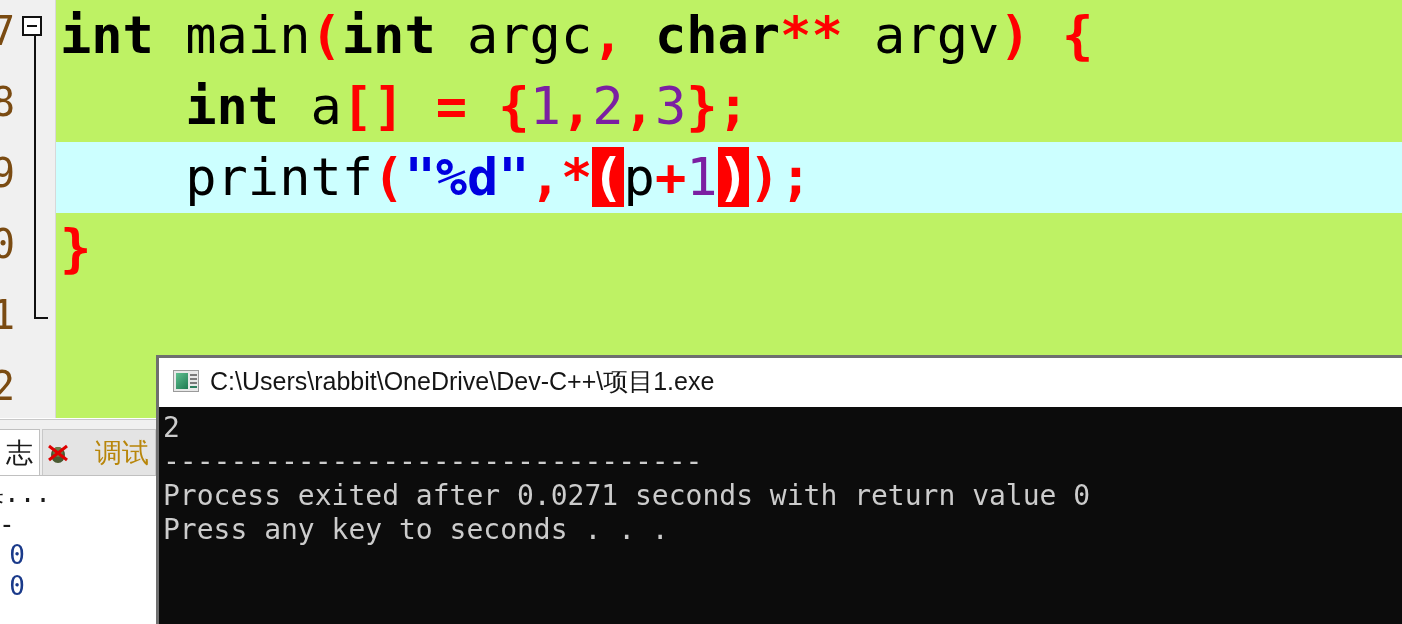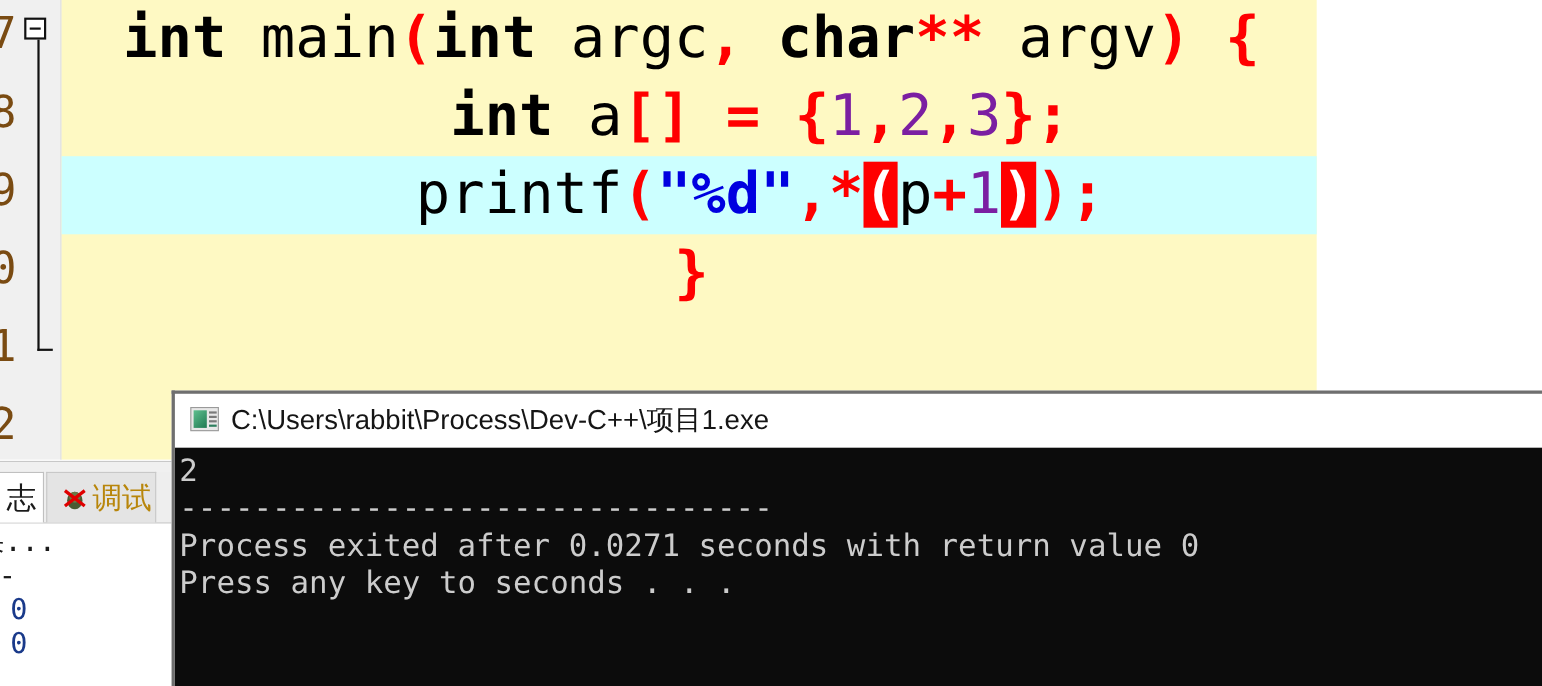--- a/index.html
+++ b/index.html
@@ -63,23 +63,22 @@
   }
   #fold-foot {
     position: absolute;
     left: 34px; top: 317px;
     width: 14px; height: 2px;
     background: #111111;
   }
 
   #code-area {
     position: absolute; left: 56px; top: 0;
-    width: 1141px; height: 418px;
-    background: #fef9c3;
-    text-align: center;
+    width: 1346px; height: 418px;
+    background: #bef264;
   }
   .code-line {
     position: relative;
     height: 71px;
     line-height: 71px;
     font-family: "DejaVu Sans Mono", monospace;
     font-size: 52px;
     white-space: pre;
     color: #000000;
     padding-left: 4px;
@@ -119,26 +118,26 @@
   .panel-tab.active {
     left: -40px; width: 80px;
     background: #ffffff;
     border: 1px solid #c0c0c0;
     border-bottom: none;
     justify-content: flex-end;
     padding-right: 6px;
     color: #1a1a1a;
   }
   .panel-tab.inactive {
-    left: 42px; width: 100px;
+    left: 42px; width: 114px;
     background: #e4e4e4;
     border: 1px solid #c8c8c8;
     border-bottom: none;
-    padding-left: 12px;
-    gap: 3px;
+    padding-left: 2px;
+    gap: 24px;
   }
   .bug-icon {
     position: relative;
     width: 26px; height: 26px;
     flex: 0 0 26px;
   }
   #panel-body {
     position: absolute; left: 0; top: 56px;
     width: 156px; height: 149px;
     background: #ffffff;
@@ -271,18 +270,18 @@
         <div class="log-line" style="top: 2px;">结果...</div>
         <div class="log-line" style="top: 33px;">----</div>
         <div class="log-line" style="top: 64px;">误: <span class="val">0</span></div>
         <div class="log-line" style="top: 95px;">告: <span class="val">0</span></div>
       </div>
   </div>
 
   <div id="console-window">
     <div id="console-titlebar">
       <span id="console-app-icon"></span>
-      <span id="console-title-text">C:\Users\rabbit\Process\Dev-C++\项目1.exe</span>
+      <span id="console-title-text">C:\Users\rabbit\OneDrive\Dev-C++\项目1.exe</span>
     </div>
     <div id="console-body"><div class="console-line">2</div><div class="console-line">--------------------------------</div><div class="console-line">Process exited after 0.0271 seconds with return value 0</div><div class="console-line">Press any key to seconds . . .</div></div>
   </div>
 
 </div>
 
 </body></html>

